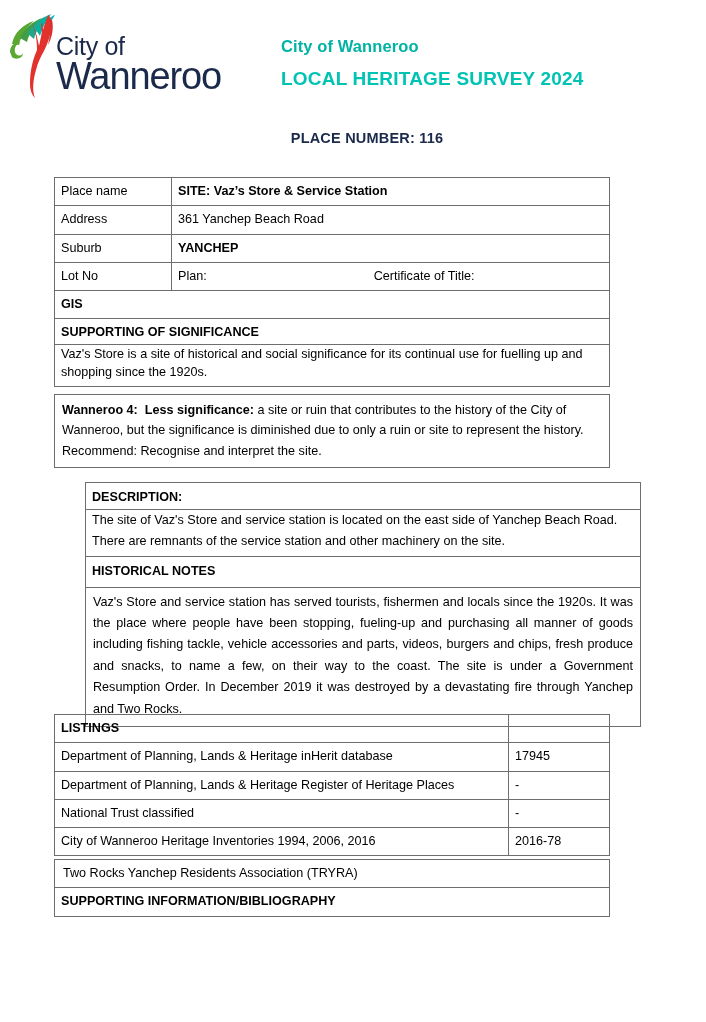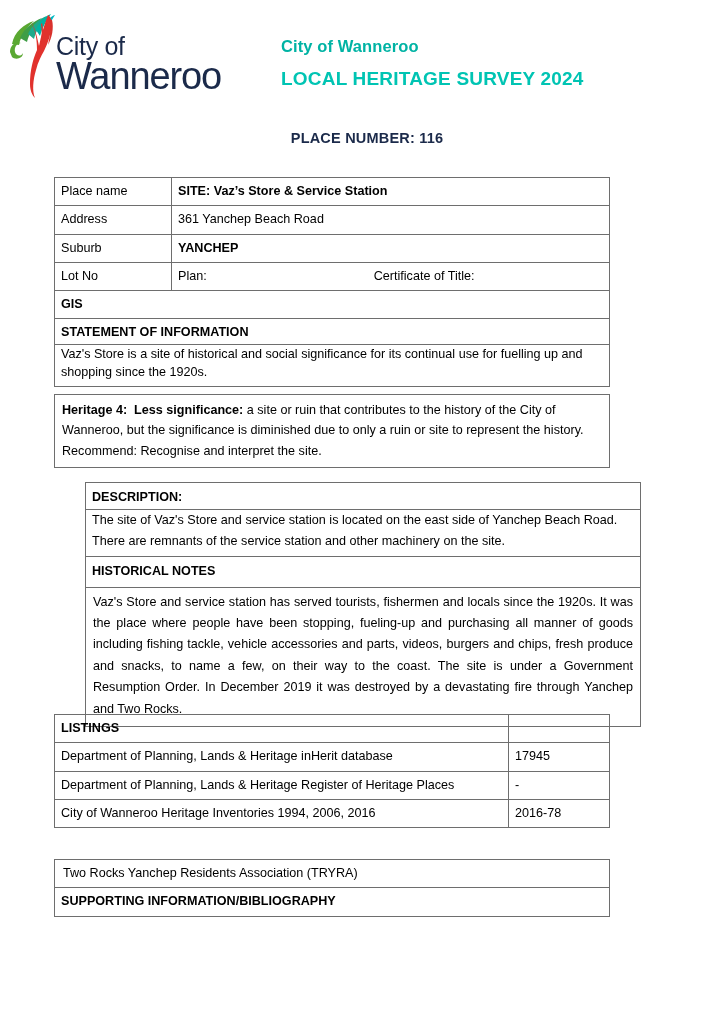--- a/index.html
+++ b/index.html
@@ -210,32 +210,32 @@
         <td>
           <span>Plan:</span>
           <span style="display:inline-block;width:160px"></span>
           <span>Certificate of Title:</span>
         </td>
       </tr>
       <tr>
         <td colspan="2" class="b">GIS</td>
       </tr>
       <tr>
-        <td colspan="2" class="sig-head">STATEMENT OF INFORMATION</td>
+        <td colspan="2" class="sig-head">SUPPORTING OF SIGNIFICANCE</td>
       </tr>
       <tr>
         <td colspan="2" class="sig-body">Vaz's Store is a site of historical and social significance for its continual use for fuelling up and shopping since the 1920s.</td>
       </tr>
     </tbody>
   </table>
 
   <table class="tbl" id="category-table">
     <tbody>
       <tr>
-        <td><span class="b">Heritage 4:</span>&nbsp; <span class="b">Less significance:</span><span> a site or ruin that contributes to the history of the City of Wanneroo, but the significance is diminished due to only a ruin or site to represent the history. Recommend: Recognise and interpret the site.</span></td>
+        <td><span class="b">Wanneroo 4:</span>&nbsp; <span class="b">Less significance:</span><span> a site or ruin that contributes to the history of the City of Wanneroo, but the significance is diminished due to only a ruin or site to represent the history. Recommend: Recognise and interpret the site.</span></td>
       </tr>
     </tbody>
   </table>
 
   <table class="tbl" id="description-table">
     <tbody>
       <tr>
         <td class="head-row">DESCRIPTION:</td>
       </tr>
       <tr>
@@ -258,20 +258,24 @@
       </tr>
       <tr>
         <td>Department of Planning, Lands &amp; Heritage    inHerit database</td>
         <td class="col-val">17945</td>
       </tr>
       <tr>
         <td>Department of Planning, Lands &amp; Heritage    Register of Heritage Places</td>
         <td class="col-val">-</td>
       </tr>
       <tr>
+        <td>National Trust classified</td>
+        <td class="col-val">-</td>
+      </tr>
+      <tr>
         <td>City of Wanneroo Heritage Inventories 1994, 2006, 2016</td>
         <td class="col-val">2016-78</td>
       </tr>
     </tbody>
   </table>
 
   <table class="tbl" id="supporting-table">
     <tbody>
       <tr>
         <td class="supp-body">Two Rocks Yanchep Residents Association (TRYRA)</td>

